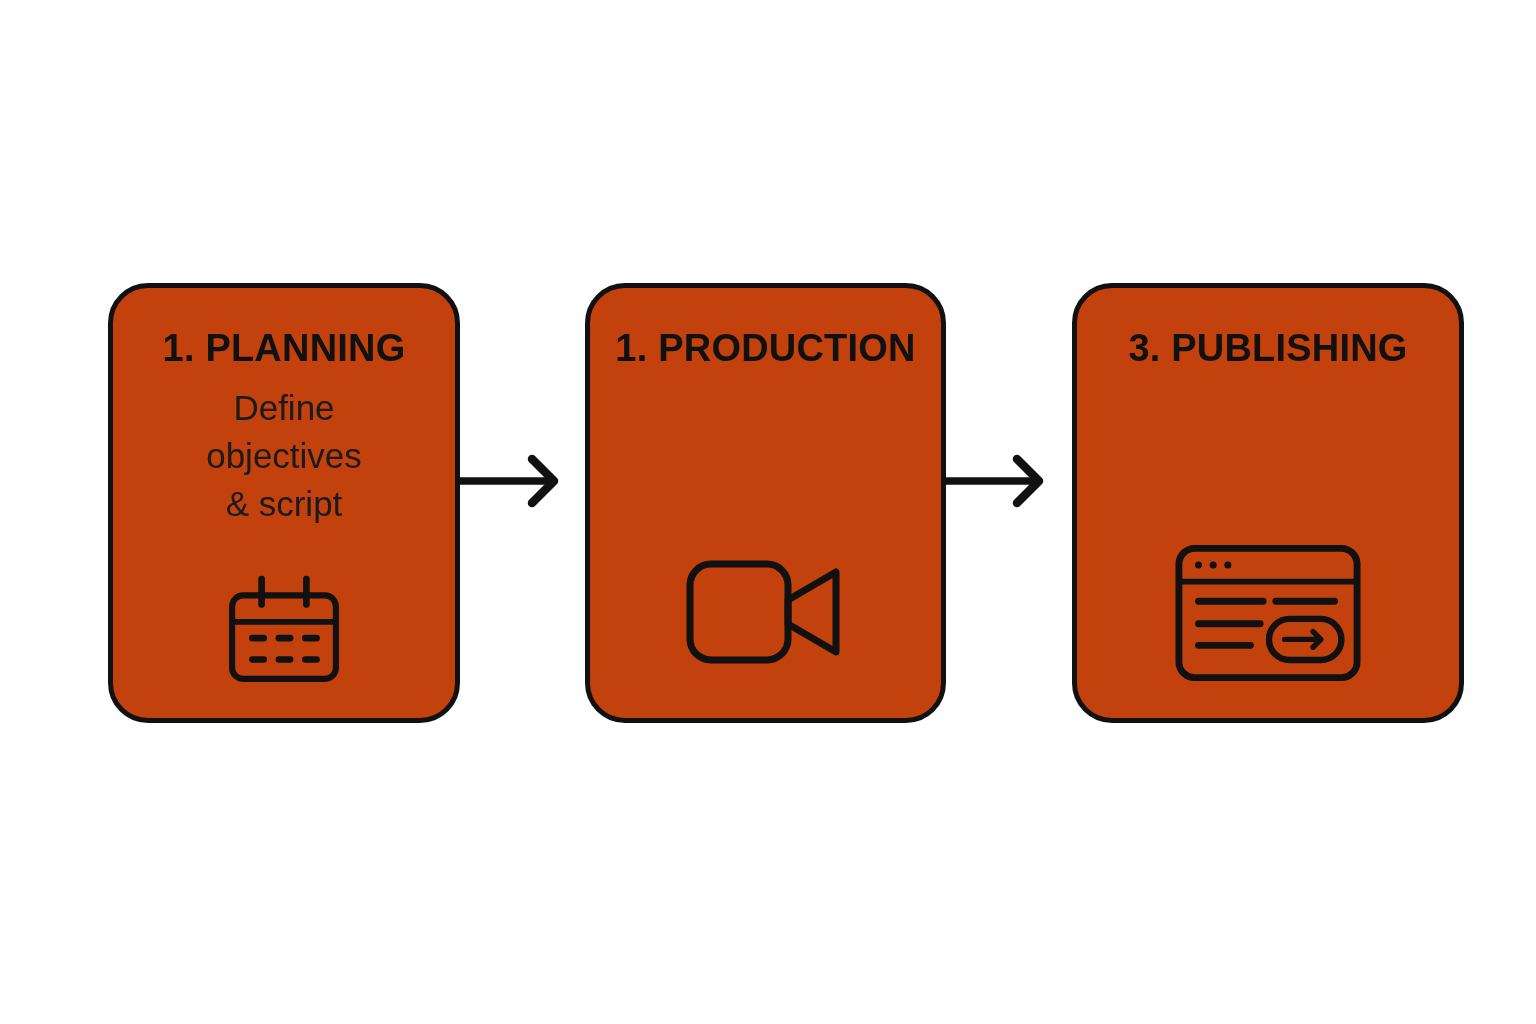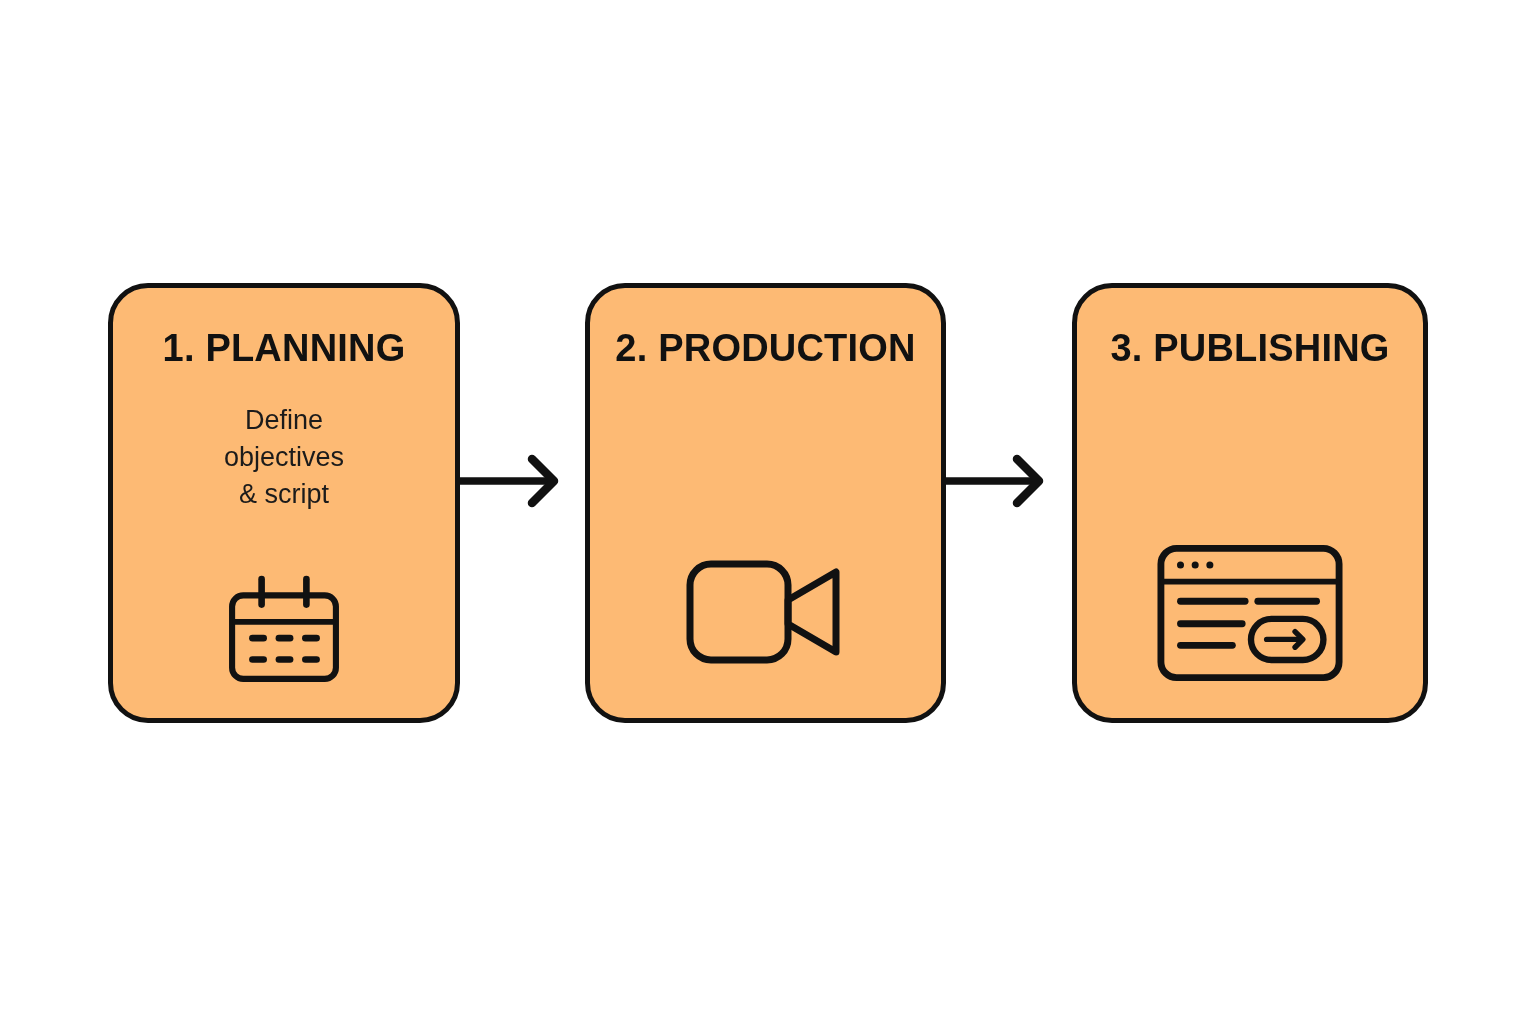--- a/index.html
+++ b/index.html
@@ -11,45 +11,45 @@
     width: 1536px;
     height: 1024px;
     background: #ffffff;
     overflow: hidden;
   }
 
   .step-card {
     position: absolute;
     top: 283px;
     height: 440px;
-    background: #fdba74;
+    background: #c2410c;
     border: 5px solid #111111;
     border-radius: 40px;
     display: flex;
     flex-direction: column;
     align-items: center;
     text-align: center;
   }
   .step-card.card-1 { left: 108px; width: 352px; }
   .step-card.card-2 { left: 585px; width: 361px; }
-  .step-card.card-3 { left: 1072px; width: 356px; }
+  .step-card.card-3 { left: 1072px; width: 392px; }
 
   .step-title {
     margin-top: 38px;
     font-size: 38px;
     font-weight: 700;
     color: #111111;
     letter-spacing: 0.2px;
     line-height: 1.2;
     white-space: nowrap;
   }
 
   .step-desc {
-    margin-top: 30px;
-    font-size: 27px;
+    margin-top: 12px;
+    font-size: 35px;
     font-weight: 400;
     color: #1b1b1b;
     line-height: 1.38;
     white-space: pre-line;
   }
 
   .step-icon {
     margin-top: auto;
     display: flex;
     align-items: flex-end;
@@ -97,21 +97,21 @@
   </div>
 
   <div class="flow-arrow arrow-1">
     <svg width="104" height="84" viewBox="0 0 104 84" fill="none" stroke="#111111" stroke-width="7.5">
       <line x1="0" y1="42" x2="90" y2="42"></line>
       <polyline points="73,20 95,42 73,64" stroke-width="8.5" stroke-linecap="round" stroke-linejoin="round"></polyline>
     </svg>
   </div>
 
   <div class="step-card card-2">
-    <div class="step-title">2. PRODUCTION</div>
+    <div class="step-title">1. PRODUCTION</div>
     <div class="step-icon">
       <svg width="160" height="104" viewBox="0 0 160 104" fill="none" stroke="#111111" stroke-width="7">
         <rect x="4" y="4" width="98" height="96" rx="21"></rect>
         <polygon points="102,40 150,12 150,92 102,64" stroke-linejoin="round"></polygon>
       </svg>
     </div>
   </div>
 
   <div class="flow-arrow arrow-2">
     <svg width="104" height="84" viewBox="0 0 104 84" fill="none" stroke="#111111" stroke-width="7.5">

